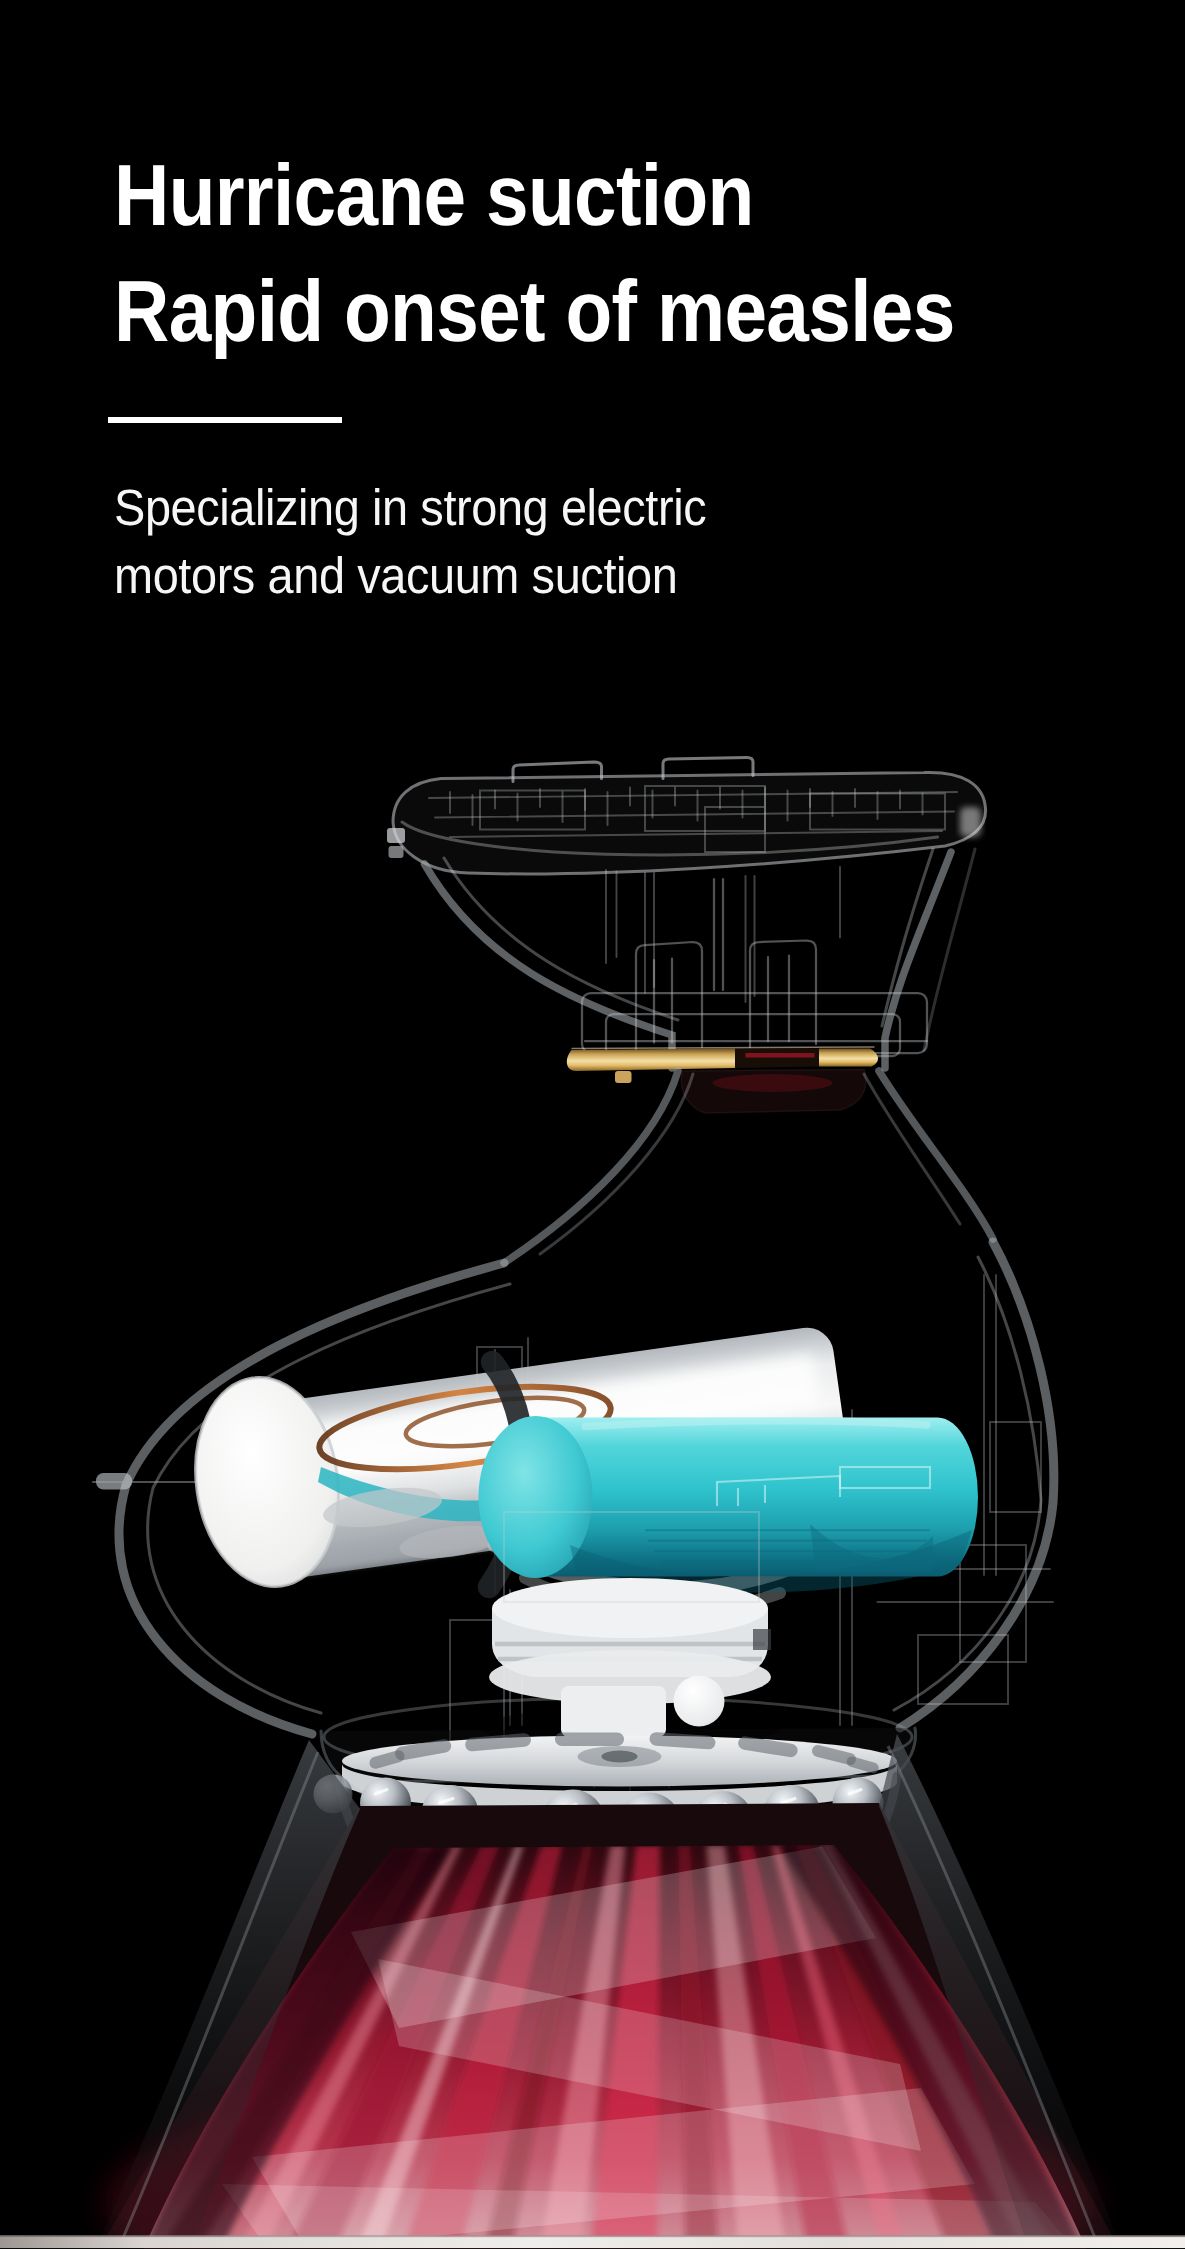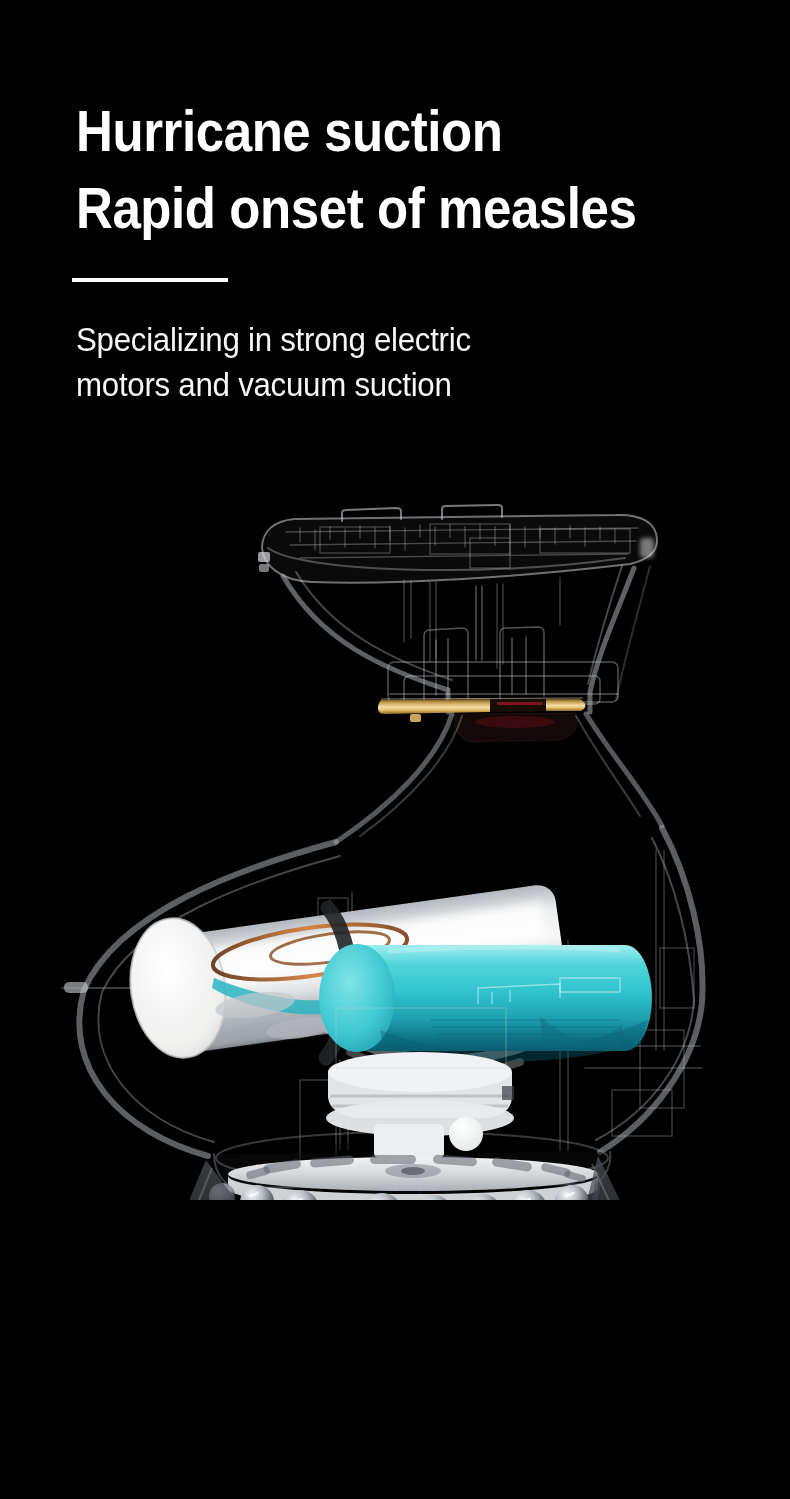--- a/index.html
+++ b/index.html
@@ -1,16 +1,16 @@
 <!DOCTYPE html>
 <html><head>
 <meta charset="utf-8">
 <style>
   html,body{margin:0;padding:0;background:#000;}
-  .page{position:relative;width:790px;height:1200px;background:#000;overflow:hidden;
+  .page{position:relative;width:790px;height:1499px;background:#000;overflow:hidden;
         font-family:"Liberation Sans","DejaVu Sans",sans-serif;}
   .hero{position:absolute;left:76px;top:92px;color:#fff;}
   .headline{margin:0;font-size:58px;line-height:77px;font-weight:bold;letter-spacing:-0.5px;
             transform:scaleX(.88);transform-origin:0 0;white-space:nowrap;}
   .divider{position:absolute;left:72px;top:278px;width:156px;height:4px;background:#fff;}
   .subtitle{position:absolute;left:76px;top:317px;margin:0;color:#f6f6f6;font-size:34px;
             line-height:45px;font-weight:400;letter-spacing:-0.3px;transform:scaleX(.92);
             transform-origin:0 0;white-space:nowrap;}
   .render{position:absolute;left:0;top:0;width:790px;height:1499px;margin:0;}
   .render svg{display:block;}

